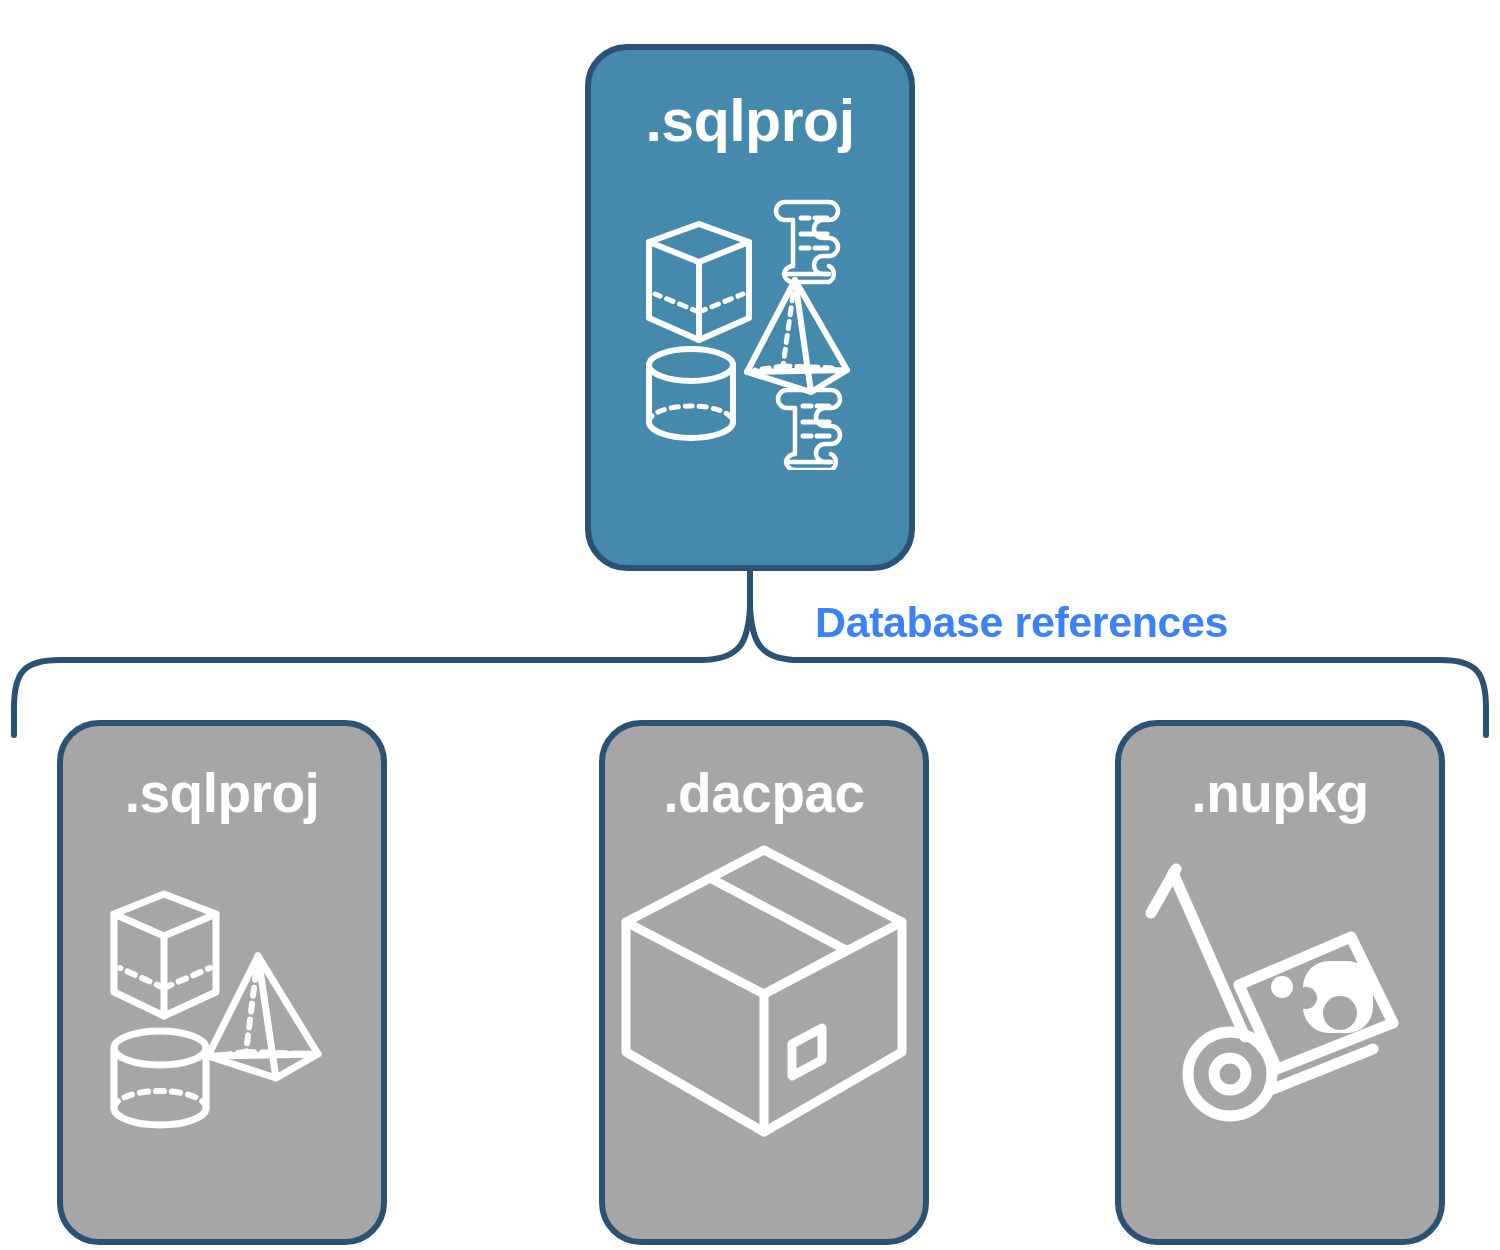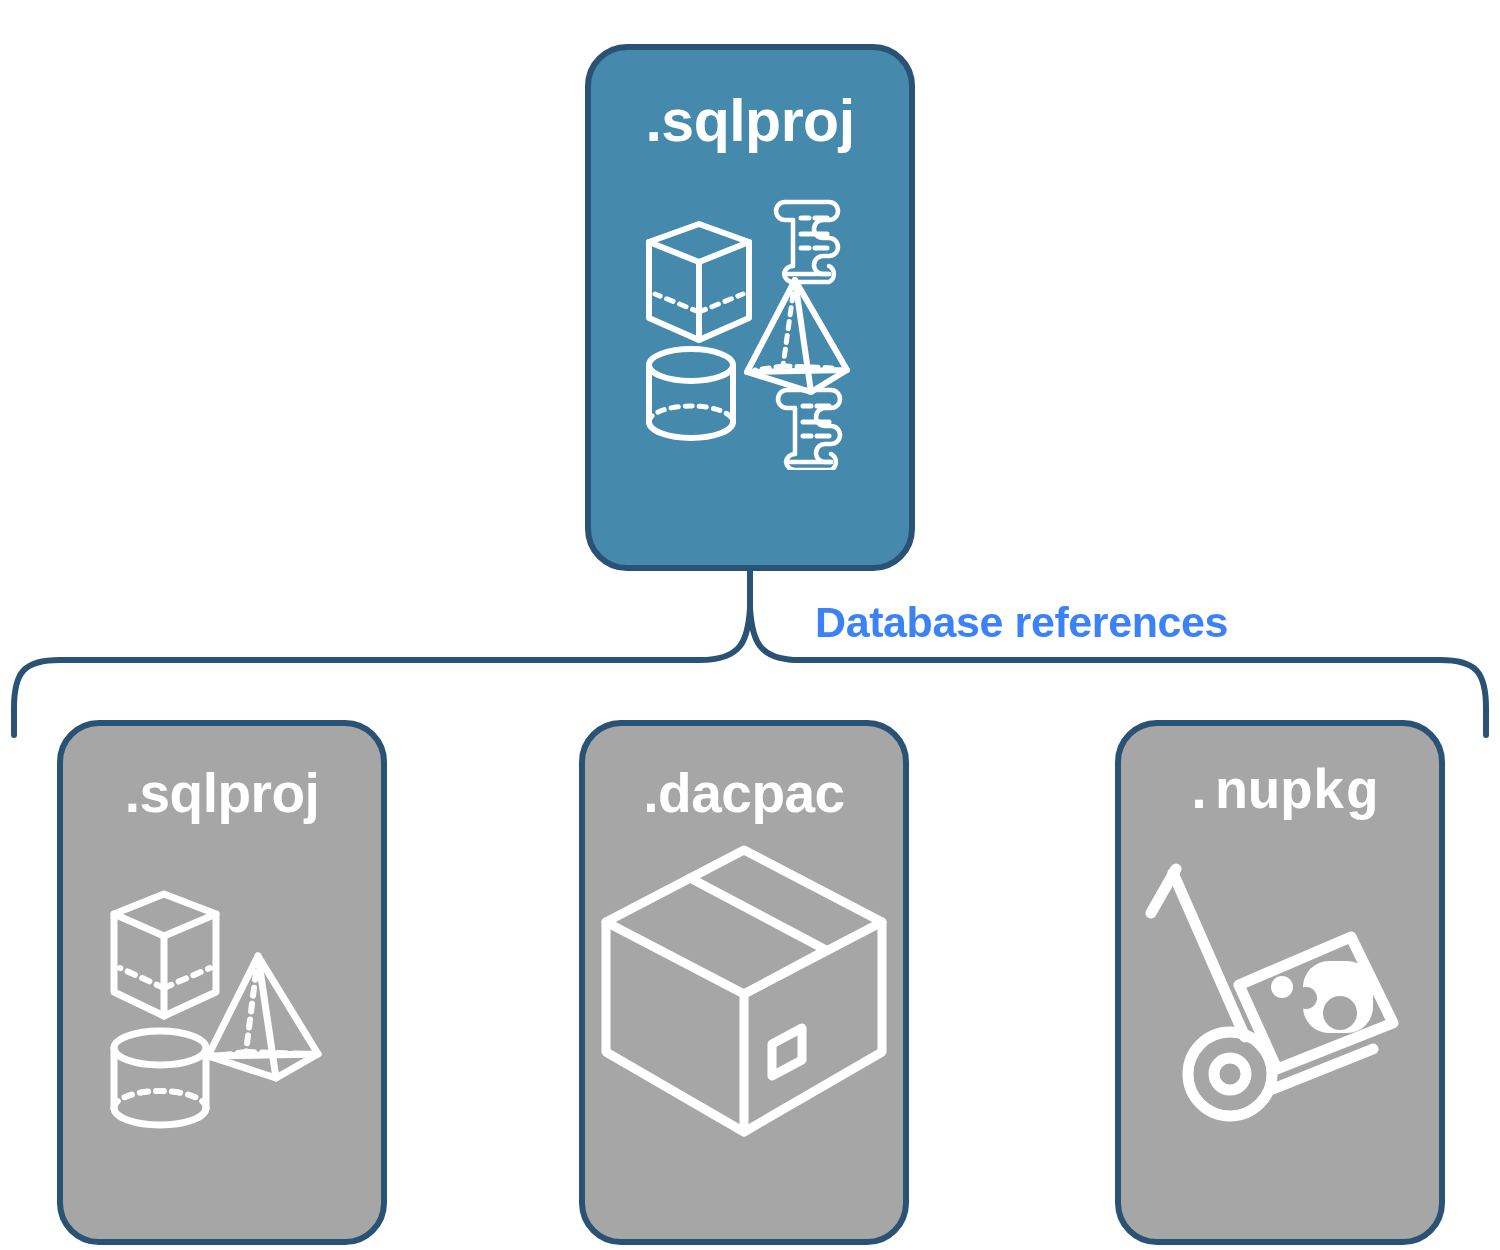--- a/index.html
+++ b/index.html
@@ -57,22 +57,22 @@
     position: absolute;
     left: 50%;
     transform: translateX(-50%);
     top: 140px;
     width: 230px;
     height: 280px;
   }
 
   
   #card-sqlproj { left: 57px;   top: 700px; width: 330px; height: 525px; }
-  #card-dacpac  { left: 579px;  top: 700px; width: 330px; height: 525px; }
-  #card-nupkg   { left: 1115px; top: 700px; width: 330px; height: 525px; font-family: Liberation Mono, monospace; }
+  #card-dacpac  { left: 599px;  top: 700px; width: 330px; height: 525px; }
+  #card-nupkg   { left: 1115px; top: 700px; width: 330px; height: 525px; }
 
   .card.gray .card-title {
     font-size: 55px;
     margin-top: 40px;
   }
   .bottom-icon {
     position: absolute;
     left: 50%;
     transform: translateX(-50%);
   }

